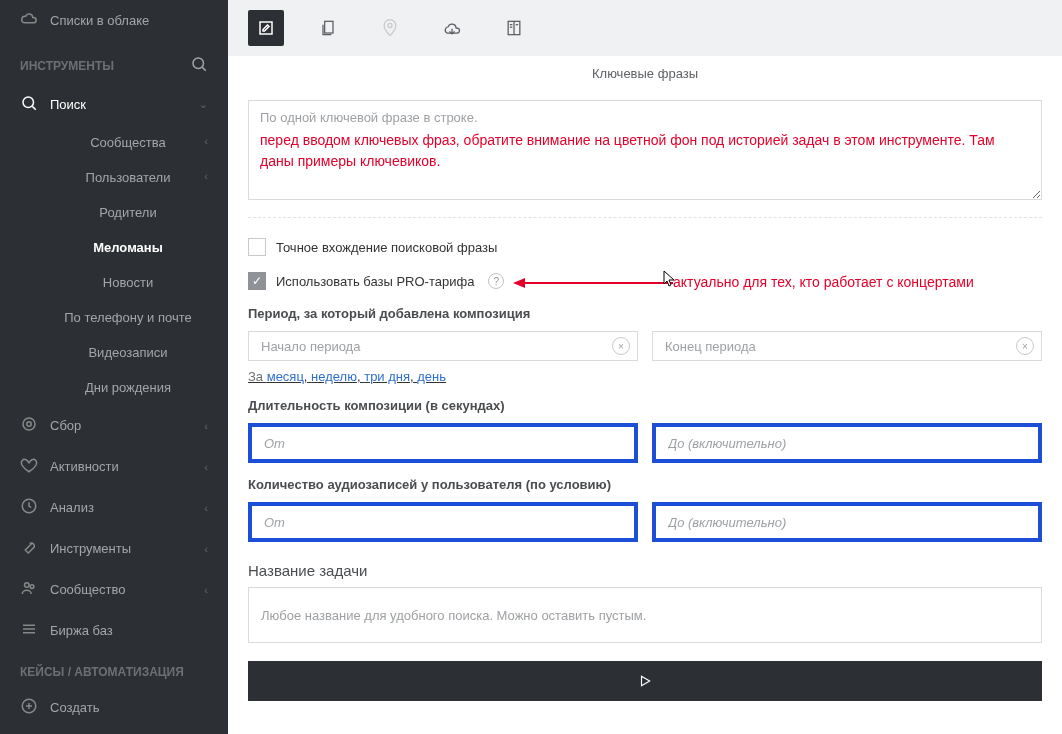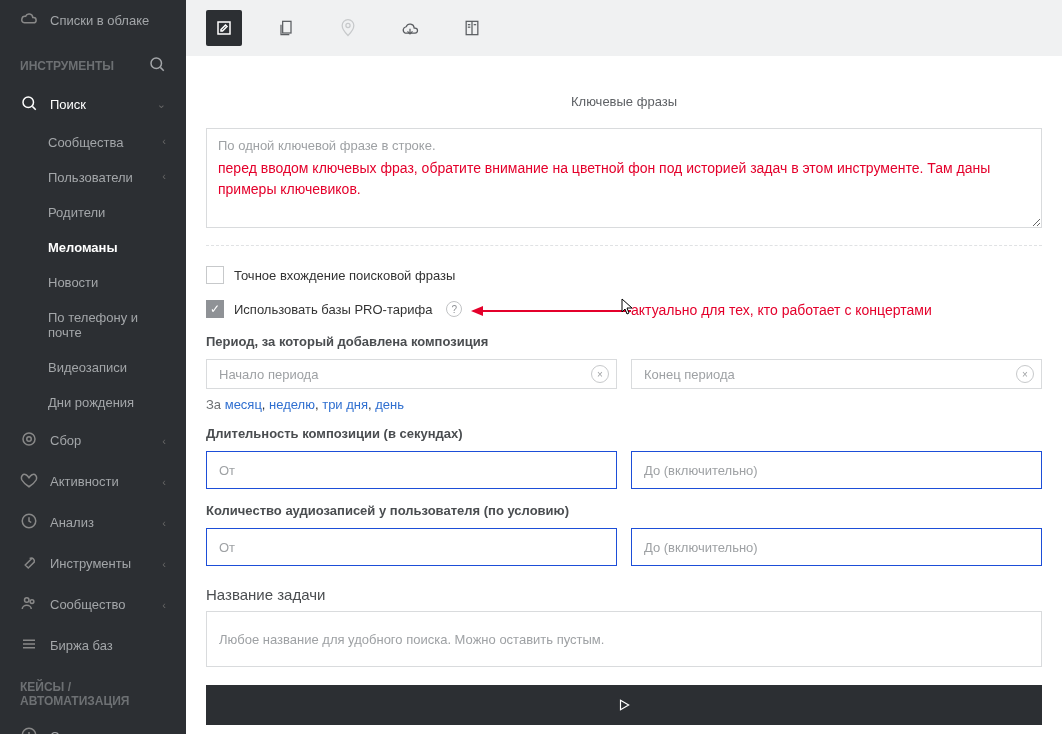--- a/index.html
+++ b/index.html
@@ -1,47 +1,47 @@
 <!DOCTYPE html>
 <html><head>
 <meta charset="utf-8">
 <style>
 * { box-sizing: border-box; margin: 0; padding: 0; }
 body { font-family: -apple-system, Arial, sans-serif; font-size: 13px; color: #333; background: #fff; width: 1062px; height: 734px; overflow: hidden; display: flex; }
-.sidebar { width: 186px; background: #2c2f33; color: #a3a6a9; height: 100%; overflow-y: auto; }
+.sidebar { width: 228px; background: #2c2f33; color: #a3a6a9; height: 100%; overflow-y: auto; }
 .side-item { display: flex; align-items: center; padding: 10px 20px; cursor: pointer; position: relative; }
 .side-item .icon { width: 18px; display: inline-block; margin-right: 12px; color: #888; }
 .side-item .label { flex: 1; color: #a3a6a9; }
 .side-item .chev { color: #666; font-size: 11px; }
 .side-heading { padding: 14px 20px 8px; color: #6d7073; font-size: 12px; font-weight: 600; display: flex; justify-content: space-between; align-items: center; }
-.side-sub { padding: 10px 20px 10px 48px; color: #a3a6a9; cursor: pointer; position: relative; }
+.side-sub { padding: 10px 20px 10px 48px; color: #a3a6a9; cursor: pointer; position: relative; text-align: center; }
 .side-sub.active { color: #fff; font-weight: 600; }
 .side-sub .chev { position: absolute; right: 20px; color: #666; font-size: 11px; }
-.main { flex: 1; display: flex; flex-direction: column; height: 100%; gap: 28px; }
+.main { flex: 1; display: flex; flex-direction: column; height: 100%; }
 .tabbar { background: #f0f1f2; padding: 10px 20px; display: flex; gap: 26px; align-items: center; }
 .tab-btn { width: 36px; height: 36px; display: flex; align-items: center; justify-content: center; border-radius: 2px; color: #5a5d61; cursor: pointer; }
 .tab-btn.active { background: #2c2f33; color: #fff; }
 .content { padding: 0 20px 20px; overflow-y: auto; flex: 1; }
 .section-label { text-align: center; color: #5f6266; font-size: 13px; padding: 10px 0; }
 .textarea-wrap { position: relative; margin-bottom: 14px; margin-top: 9px; }
 textarea.keywords { width: 100%; height: 100px; border: 1px solid #d9dbdd; resize: both; padding: 10px 12px; font-family: inherit; font-size: 13px; color: #333; }
 .kw-ph { position: absolute; top: 10px; left: 12px; color: #9ea1a4; pointer-events: none; }
 .ann-red { position: absolute; top: 30px; left: 12px; right: 12px; color: #e4002b; font-size: 14px; line-height: 1.5; }
 .dashed { border-top: 1px dashed #e0e2e4; margin: 10px 0 20px; }
 .chk-row { display: flex; align-items: center; gap: 10px; margin-bottom: 16px; }
 .checkbox { width: 18px; height: 18px; border: 1px solid #c7c9cb; display: inline-flex; align-items: center; justify-content: center; cursor: pointer; }
 .checkbox.checked { background: #8f9296; border-color: #8f9296; color: #fff; font-size: 12px; }
 .help-ico { width: 16px; height: 16px; border: 1px solid #c0c2c4; border-radius: 50%; display: inline-flex; align-items: center; justify-content: center; font-size: 10px; color: #8f9296; margin-left: 4px; }
 .field-label { font-weight: 600; color: #4a4d50; margin: 14px 0 10px; }
 .row2 { display: flex; gap: 14px; }
-.text-input { flex: 1; height: 38px; border: 1px solid #1d4ed8; padding: 16px 12px; font-size: 13px; color: #333; position: relative; }
+.text-input { flex: 1; height: 38px; border: 4px solid #1d4ed8; padding: 16px 12px; font-size: 13px; color: #333; position: relative; font-style: italic; }
 .input-wrap { flex: 1; position: relative; }
 .input-wrap input { width: 100%; height: 30px; border: 1px solid #d9dbdd; padding: 0 36px 0 12px; font-size: 13px; }
 .input-wrap .clear { position: absolute; right: 8px; top: 50%; transform: translateY(-50%); width: 18px; height: 18px; border: 1px solid #c7c9cb; border-radius: 50%; display: flex; align-items: center; justify-content: center; font-size: 10px; color: #9ea1a4; cursor: pointer; }
-.links-row { margin-top: 8px; font-size: 13px; }
+.links-row { margin-top: 8px; font-size: 13px; text-decoration: underline; }
 .links-row .pre { color: #6d7073; }
 .links-row a { color: #2f6fd0; text-decoration: none; cursor: pointer; }
 .note-center { text-align: center; color: #6d7073; font-size: 12px; margin-top: 6px; }
 .task-label { font-weight: 400; color: #4a4d50; margin: 20px 0 8px; font-size: 15px; }
 .task-input { width: 100%; height: 56px; border: 1px solid #d9dbdd; padding: 0 12px; font-size: 13px; }
 .run-btn { margin-top: 18px; background: #2c2f33; height: 40px; display: flex; align-items: center; justify-content: center; cursor: pointer; color: #fff; }
 input::placeholder { color: #9ea1a4; }
 .cursor-ann { position: absolute; pointer-events: none; }
 svg.ico { width: 18px; height: 18px; }
 </style>

